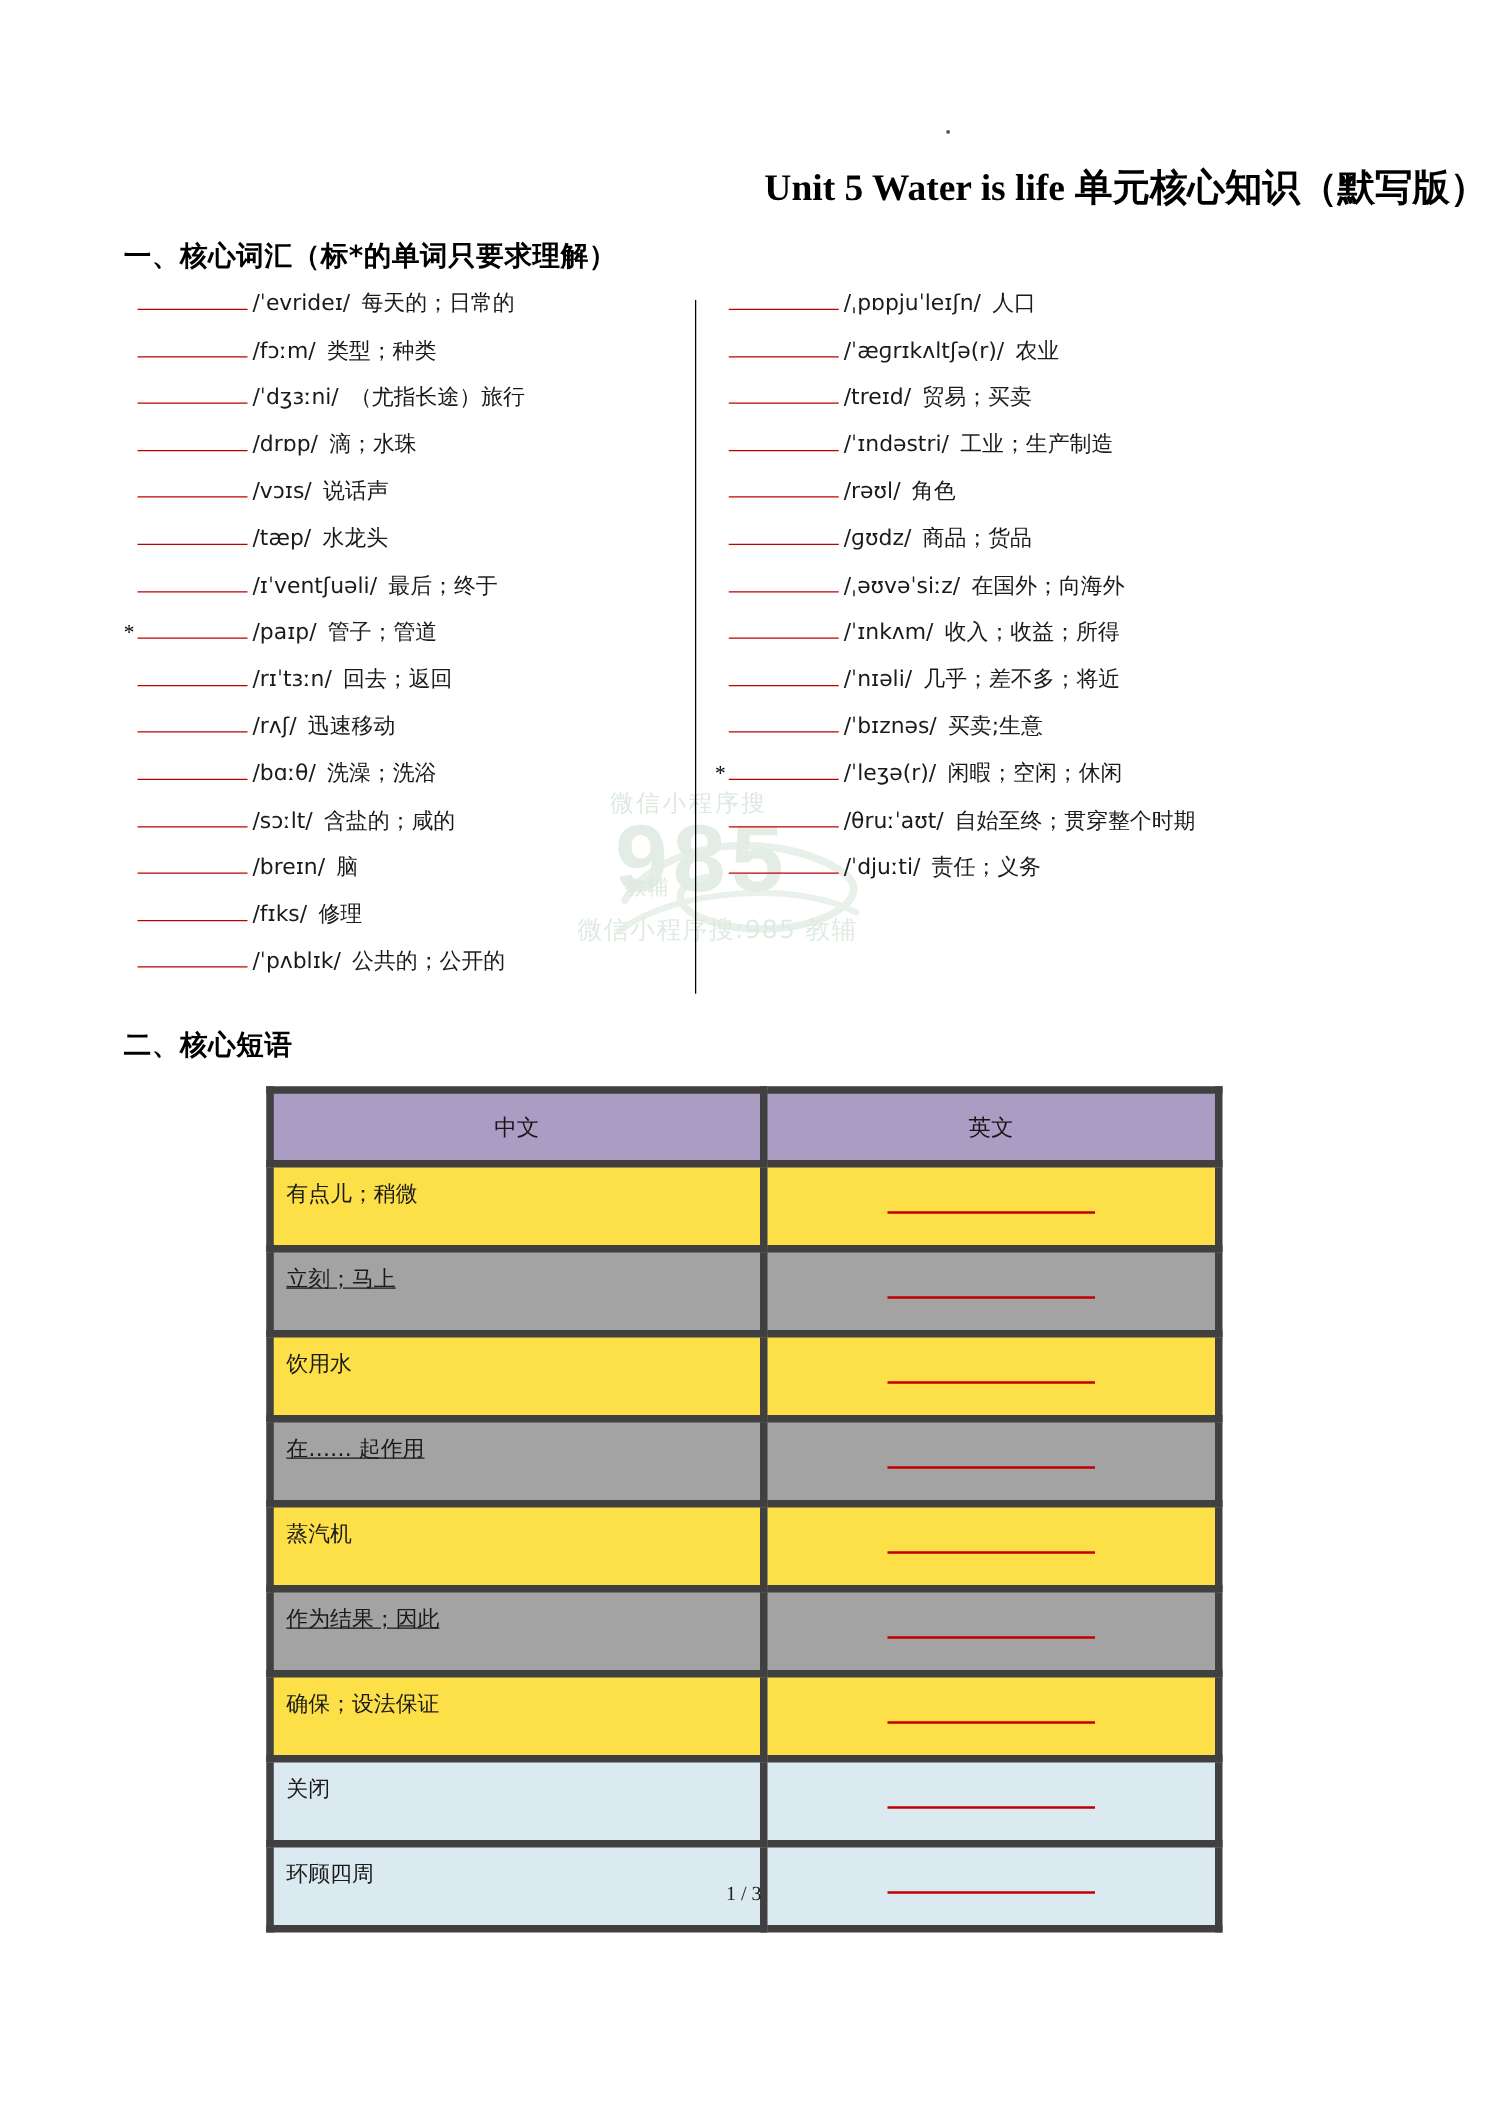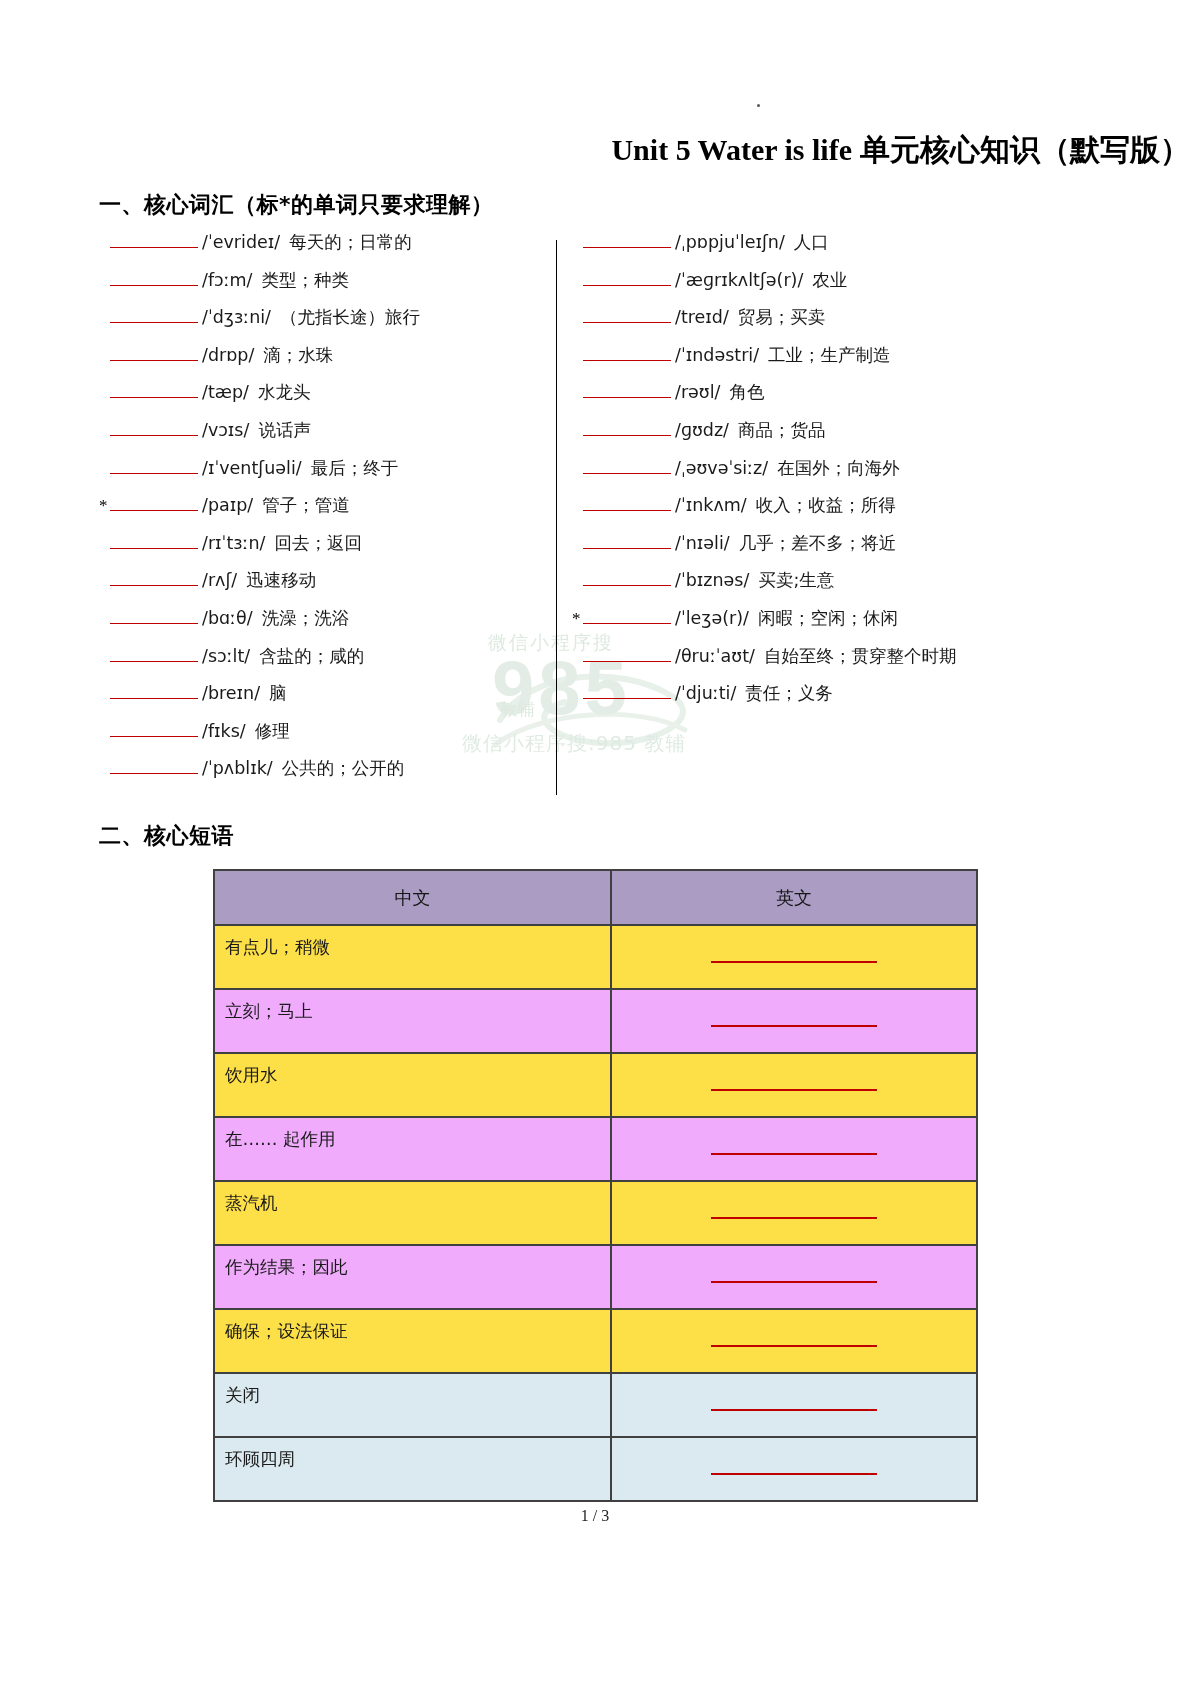--- a/index.html
+++ b/index.html
@@ -78,39 +78,39 @@
     font-family:"DejaVu Sans", sans-serif; font-size:17.5px; color:#1a1a1a;
     margin-left:9px;
   }
 
   
   .phrase-table {
     position:absolute; left:213px; top:869px;
     width:765px; border-collapse:collapse; z-index:3;
   }
   .phrase-table th, .phrase-table td {
-    border:2px solid #404040; padding:0;
+    border:6px solid #404040; padding:0;
   }
   .phrase-table th {
     background:#ab9cc4; height:53px; text-align:center;
     font-size:18px; font-weight:normal; color:#161616;
     font-family:"DejaVu Sans", sans-serif;
   }
   .phrase-table td.cn {
     width:52%; height:53px; padding-left:10px; vertical-align:top;
     padding-top:9px; font-size:17.5px; color:#1a1a1a;
     font-family:"DejaVu Sans", sans-serif;
   }
   .phrase-table td.en { width:48%; vertical-align:middle; text-align:center; }
   .ans-line {
     display:inline-block; width:166px; height:0;
     border-bottom:2px solid #c00000; margin-top:14px;
   }
   tr.r-gray   td { background:#fde047; }
-  tr.r-lav    td { background:#f0abfc; }
+  tr.r-lav    td { background:#a3a3a3;text-decoration:underline; }
   tr.r-blue   td { background:#dbeaf0; }
 
   
   .footer {
     position:absolute; left:0; right:0; top:1507px;
     text-align:center; font-size:16px; color:#222;
     font-family:"Liberation Serif", serif; z-index:3;
   }
 </style>
 </head>
@@ -160,28 +160,28 @@
         </div>
         <div class="vrow">
           <span class="star"></span>
           <span class="blank" style="width: 88px;"></span>
           <span class="ipa">/drɒp/</span>
           <span class="cn-def">滴；水珠</span>
         </div>
         <div class="vrow">
           <span class="star"></span>
           <span class="blank" style="width: 88px;"></span>
+          <span class="ipa">/vɔɪs/</span>
+          <span class="cn-def">说话声</span>
+        </div>
+        <div class="vrow">
+          <span class="star"></span>
+          <span class="blank" style="width: 88px;"></span>
           <span class="ipa">/tæp/</span>
           <span class="cn-def">水龙头</span>
-        </div>
-        <div class="vrow">
-          <span class="star"></span>
-          <span class="blank" style="width: 88px;"></span>
-          <span class="ipa">/vɔɪs/</span>
-          <span class="cn-def">说话声</span>
         </div>
         <div class="vrow">
           <span class="star"></span>
           <span class="blank" style="width: 88px;"></span>
           <span class="ipa">/ɪˈventʃuəli/</span>
           <span class="cn-def">最后；终于</span>
         </div>
         <div class="vrow">
           <span class="star">*</span>
           <span class="blank" style="width: 88px;"></span>

